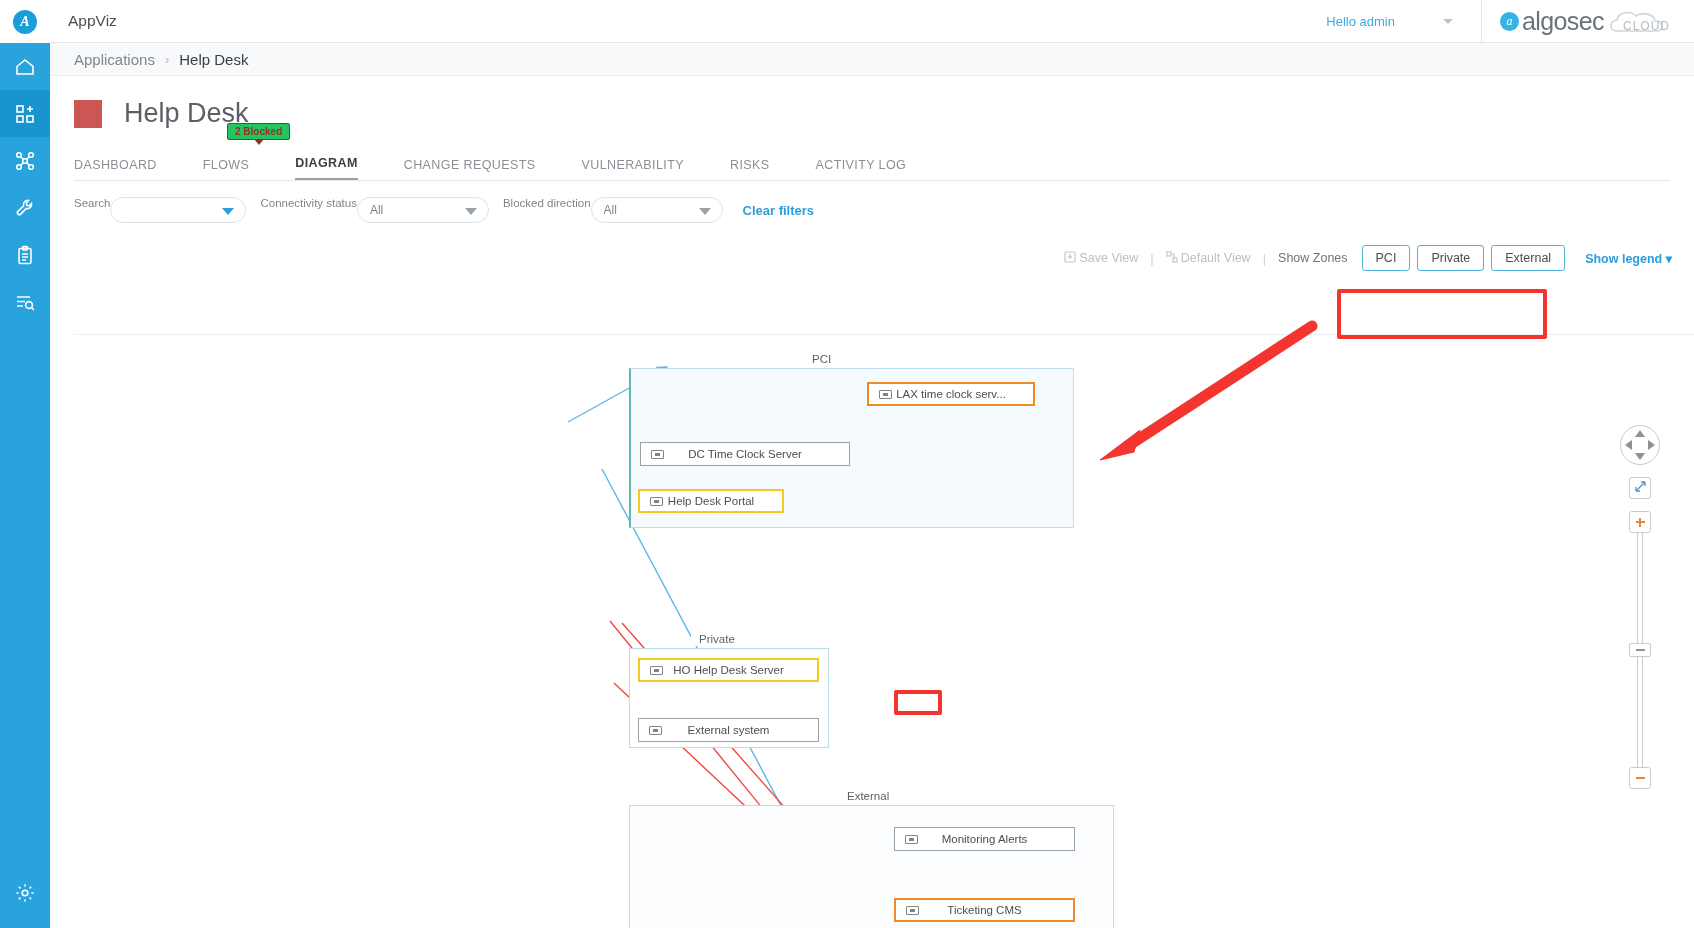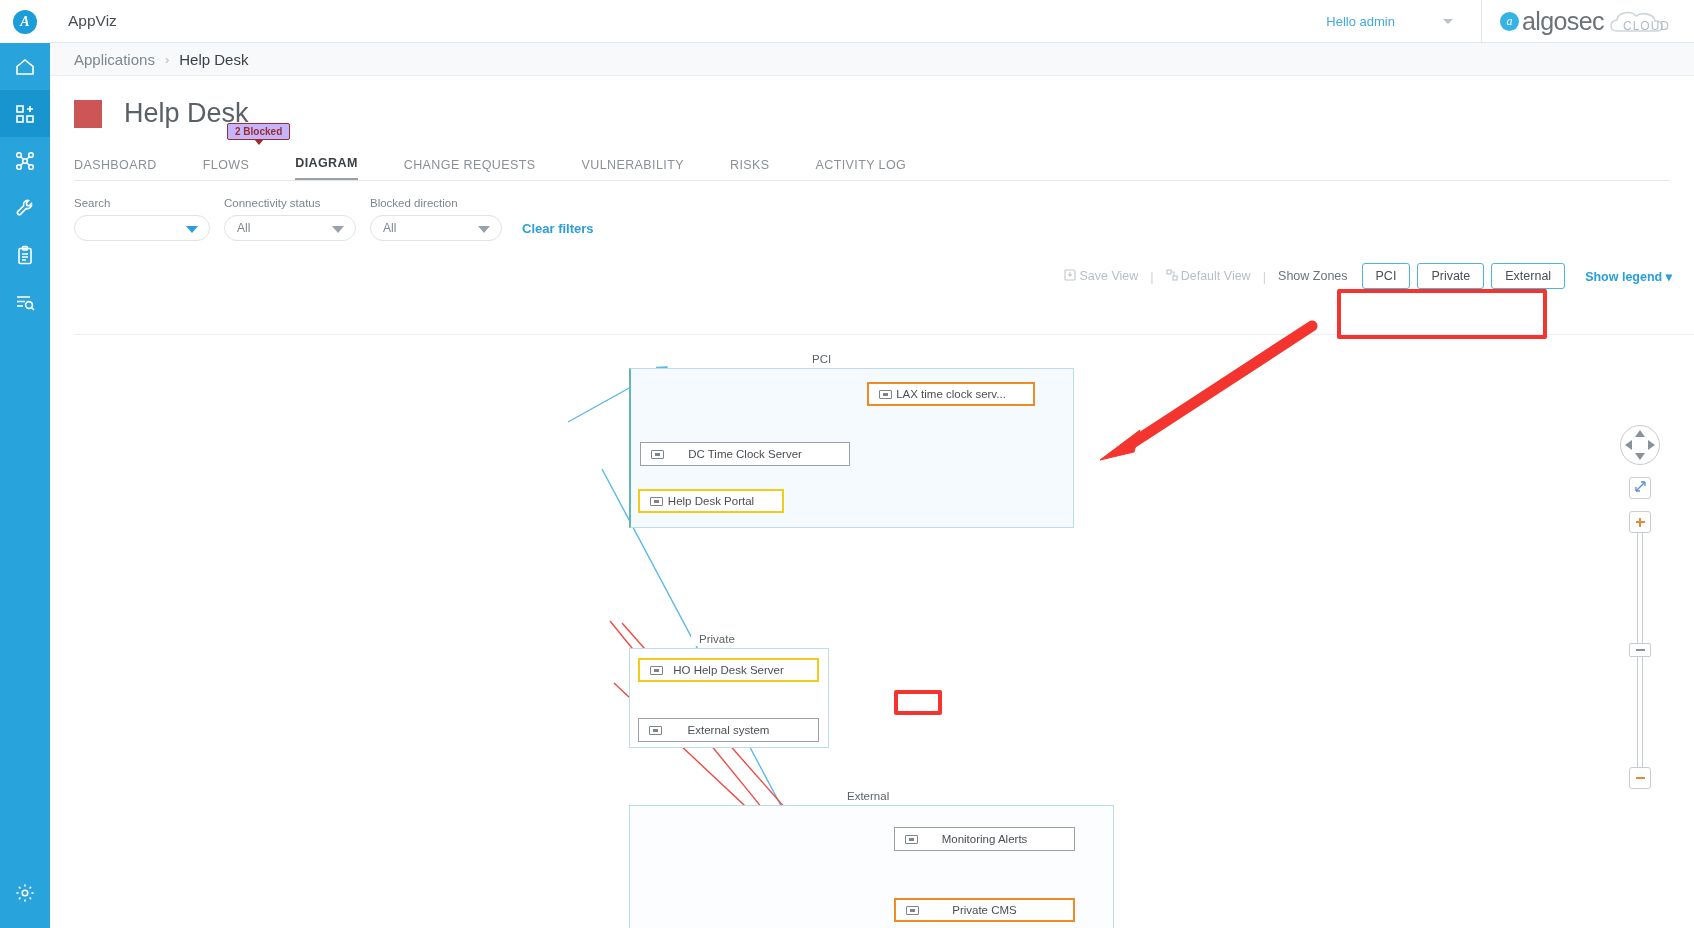--- a/index.html
+++ b/index.html
@@ -84,33 +84,33 @@
     height: 28px;
   }
   .tab {
     font-size: 12.5px; color: #8b9096; letter-spacing: .4px;
     padding: 0 0 8px 0; margin-right: 46px; cursor: pointer;
     text-transform: uppercase; white-space: nowrap;
   }
   .tab.active { color: #3b4045; font-weight: bold; border-bottom: 2px solid #9aa0a6; }
   #blocked-badge {
     position: absolute; left: 153px; top: -30px;
-    border: 1px solid #9b2c2c; background: #c4b5fd; color: #9b2c2c;
+    border: 1px solid #9b2c2c; background: #22c55e; color: #9b2c2c;
     font-size: 10px; font-weight: bold; padding: 2px 7px; border-radius: 2px;
     white-space: nowrap;
   }
   #blocked-badge::after {
     content: ""; position: absolute; left: 50%; margin-left: -5px; bottom: -6px;
     width: 0; height: 0; border-left: 5px solid transparent;
     border-right: 5px solid transparent; border-top: 6px solid #9b2c2c;
   }
 
   
   #filters { display: flex; align-items: flex-end; padding: 16px 0 0 24px; gap: 14px; }
-  .filter-group { display: flex; flex-direction: column; }
+  .filter-group { display: flex; }
   .filter-label { font-size: 11.5px; color: #7f868c; margin-bottom: 6px; }
   .filter-select {
     position: relative; width: 136px; height: 26px; border: 1px solid #dfe3e7;
     border-radius: 13px; background: #fff; display: flex; align-items: center;
     padding: 0 26px 0 12px; font-size: 12px; color: #7f868c; cursor: pointer;
   }
   .filter-select.wide { width: 132px; }
   .sel-caret {
     position: absolute; right: 11px; top: 50%; margin-top: -2px;
     width: 0; height: 0; border-left: 6px solid transparent;
@@ -462,21 +462,21 @@
         <div class="node" style="left:265px; top:22px; width:181px; border:1px solid #9aa0a6;">
           <span class="node-icon">
               <i></i>
             </span>
           <span class="node-label">Monitoring Alerts</span>
         </div>
         <div class="node" style="left:265px; top:93px; width:181px; border:2px solid #f08a24;">
           <span class="node-icon">
               <i></i>
             </span>
-          <span class="node-label">Private CMS</span>
+          <span class="node-label">Ticketing CMS</span>
         </div>
       </div>
 
       <div id="zoom-widget">
         <div id="pan-compass">
           <span class="pan-arrow pan-up"></span>
           <span class="pan-arrow pan-down"></span>
           <span class="pan-arrow pan-left"></span>
           <span class="pan-arrow pan-right"></span>
         </div>

